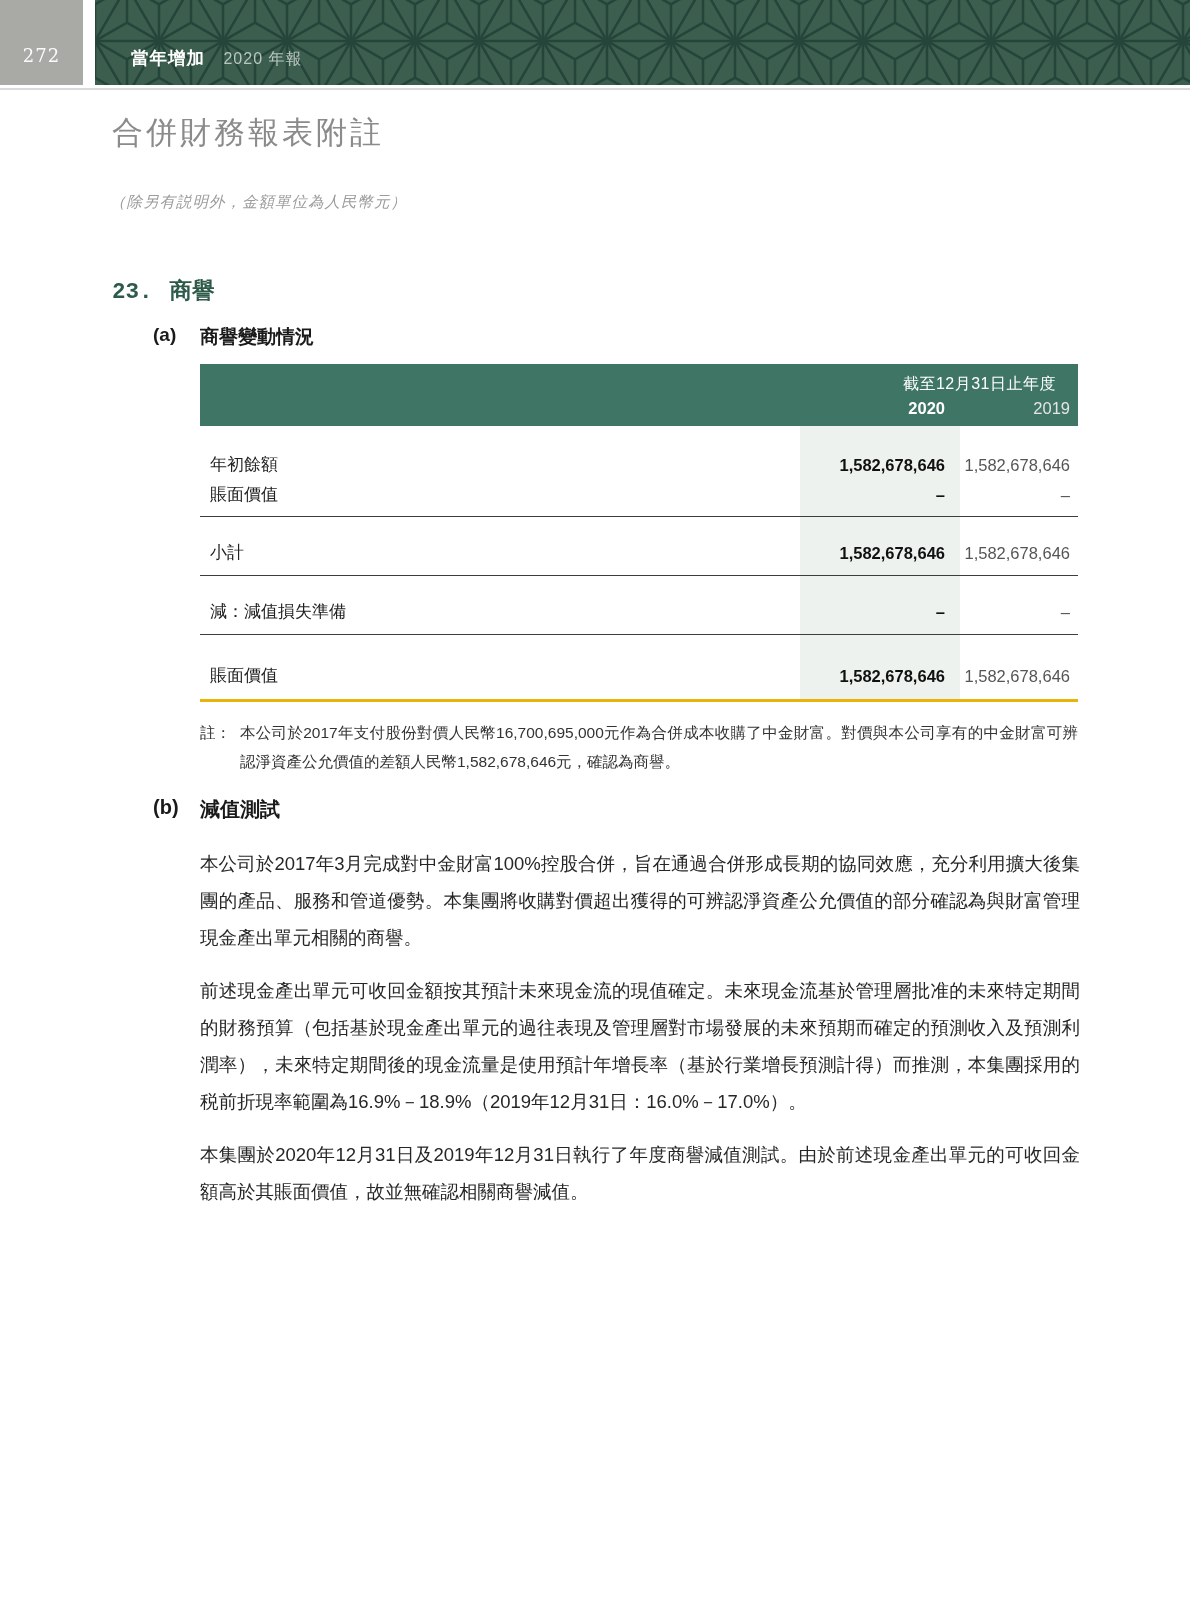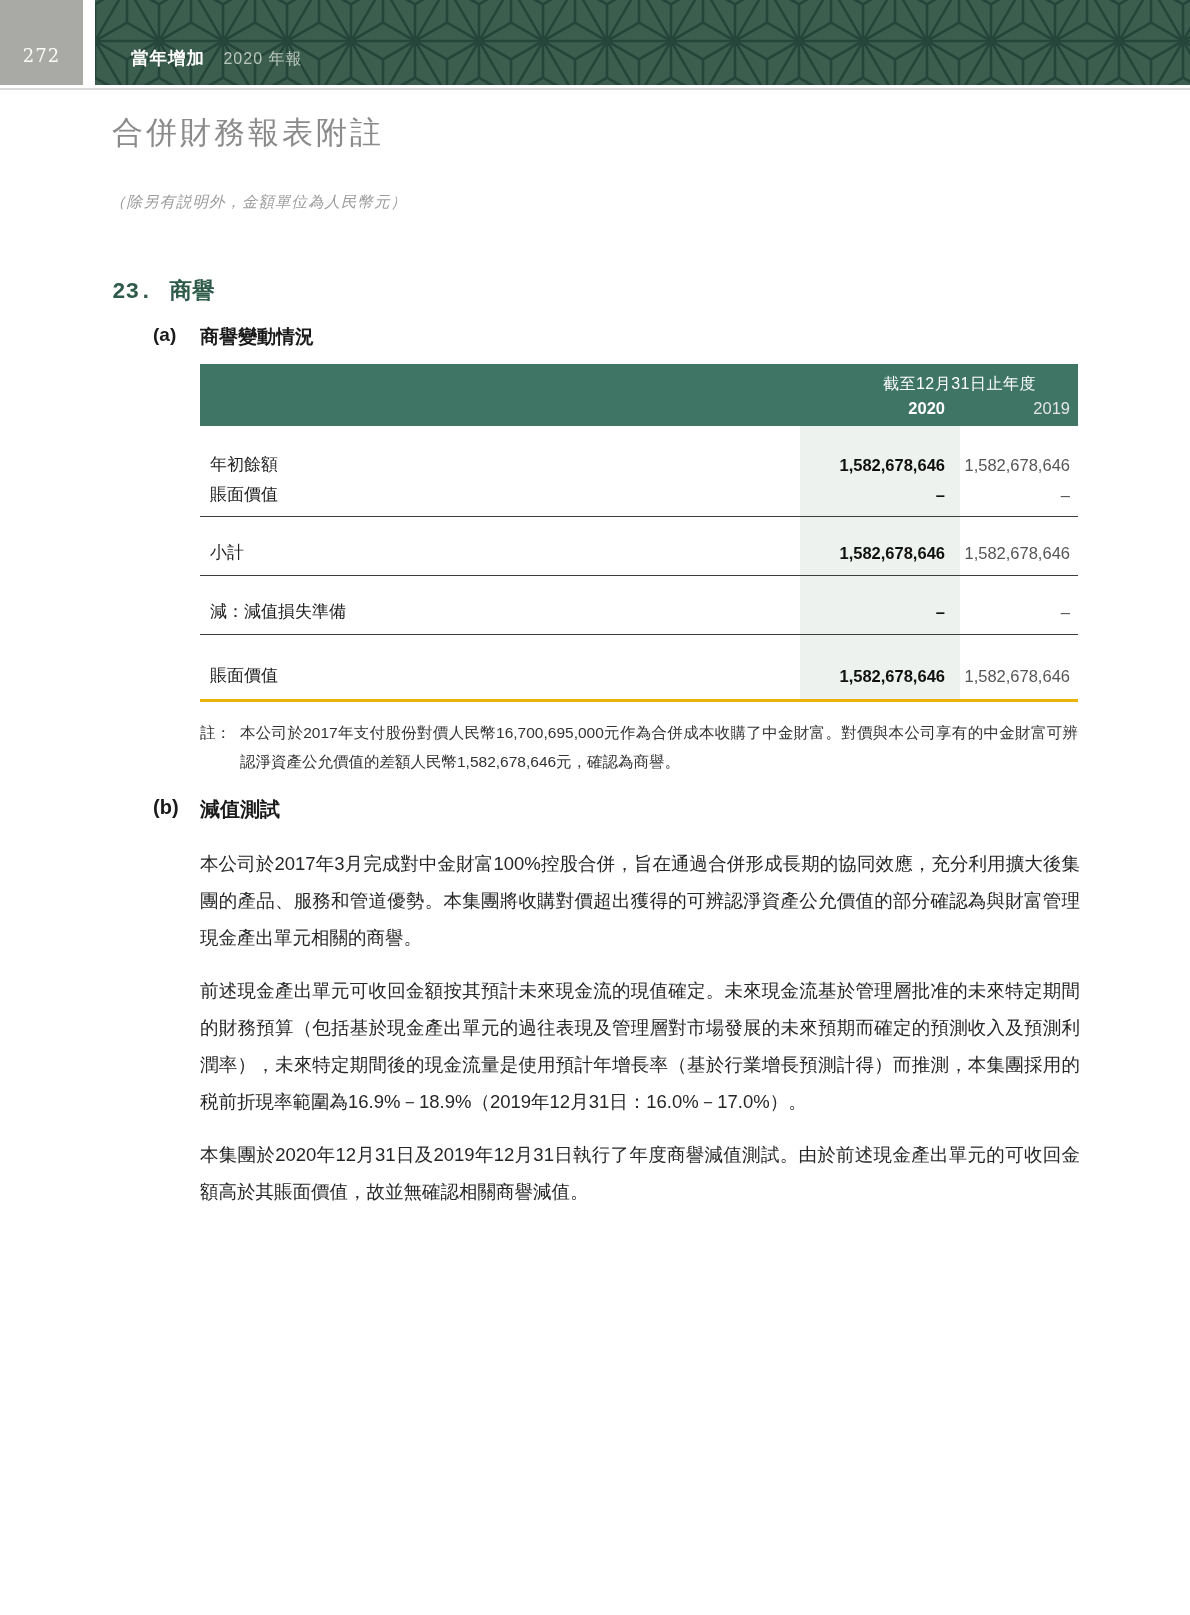--- a/index.html
+++ b/index.html
@@ -48,21 +48,21 @@
   .sub-heading.b { margin-top:20px; font-size:20px; }
 
   
   .gw-table { position:relative; margin:14px 0 0 92px; width:878px; }
   .col-highlight {
     position:absolute; left:600px; top:62px; bottom:0; width:160px;
     background:#edf2ee;
   }
   .t-head { position:relative; background:#3f7565; color:#fff; padding:8px 0 6px; }
   .t-period {
-    text-align:right; padding-right:42px; height:24px; line-height:24px;
+    text-align:right; padding-right:22px; height:24px; line-height:24px;
     font-size:16px; letter-spacing:0.5px;
   }
   .t-cols { display:flex; height:24px; line-height:24px; font-size:16.5px; }
   .t-cols .lbl { flex:1; }
   .v20 { width:160px; flex:none; text-align:right; padding-right:15px; }
   .v19 { width:118px; flex:none; text-align:right; padding-right:8px; }
   .head20 { font-weight:bold;text-align:right; }
   .head19 { color:#e5e5e5; }
 
   .t-block { position:relative; }

